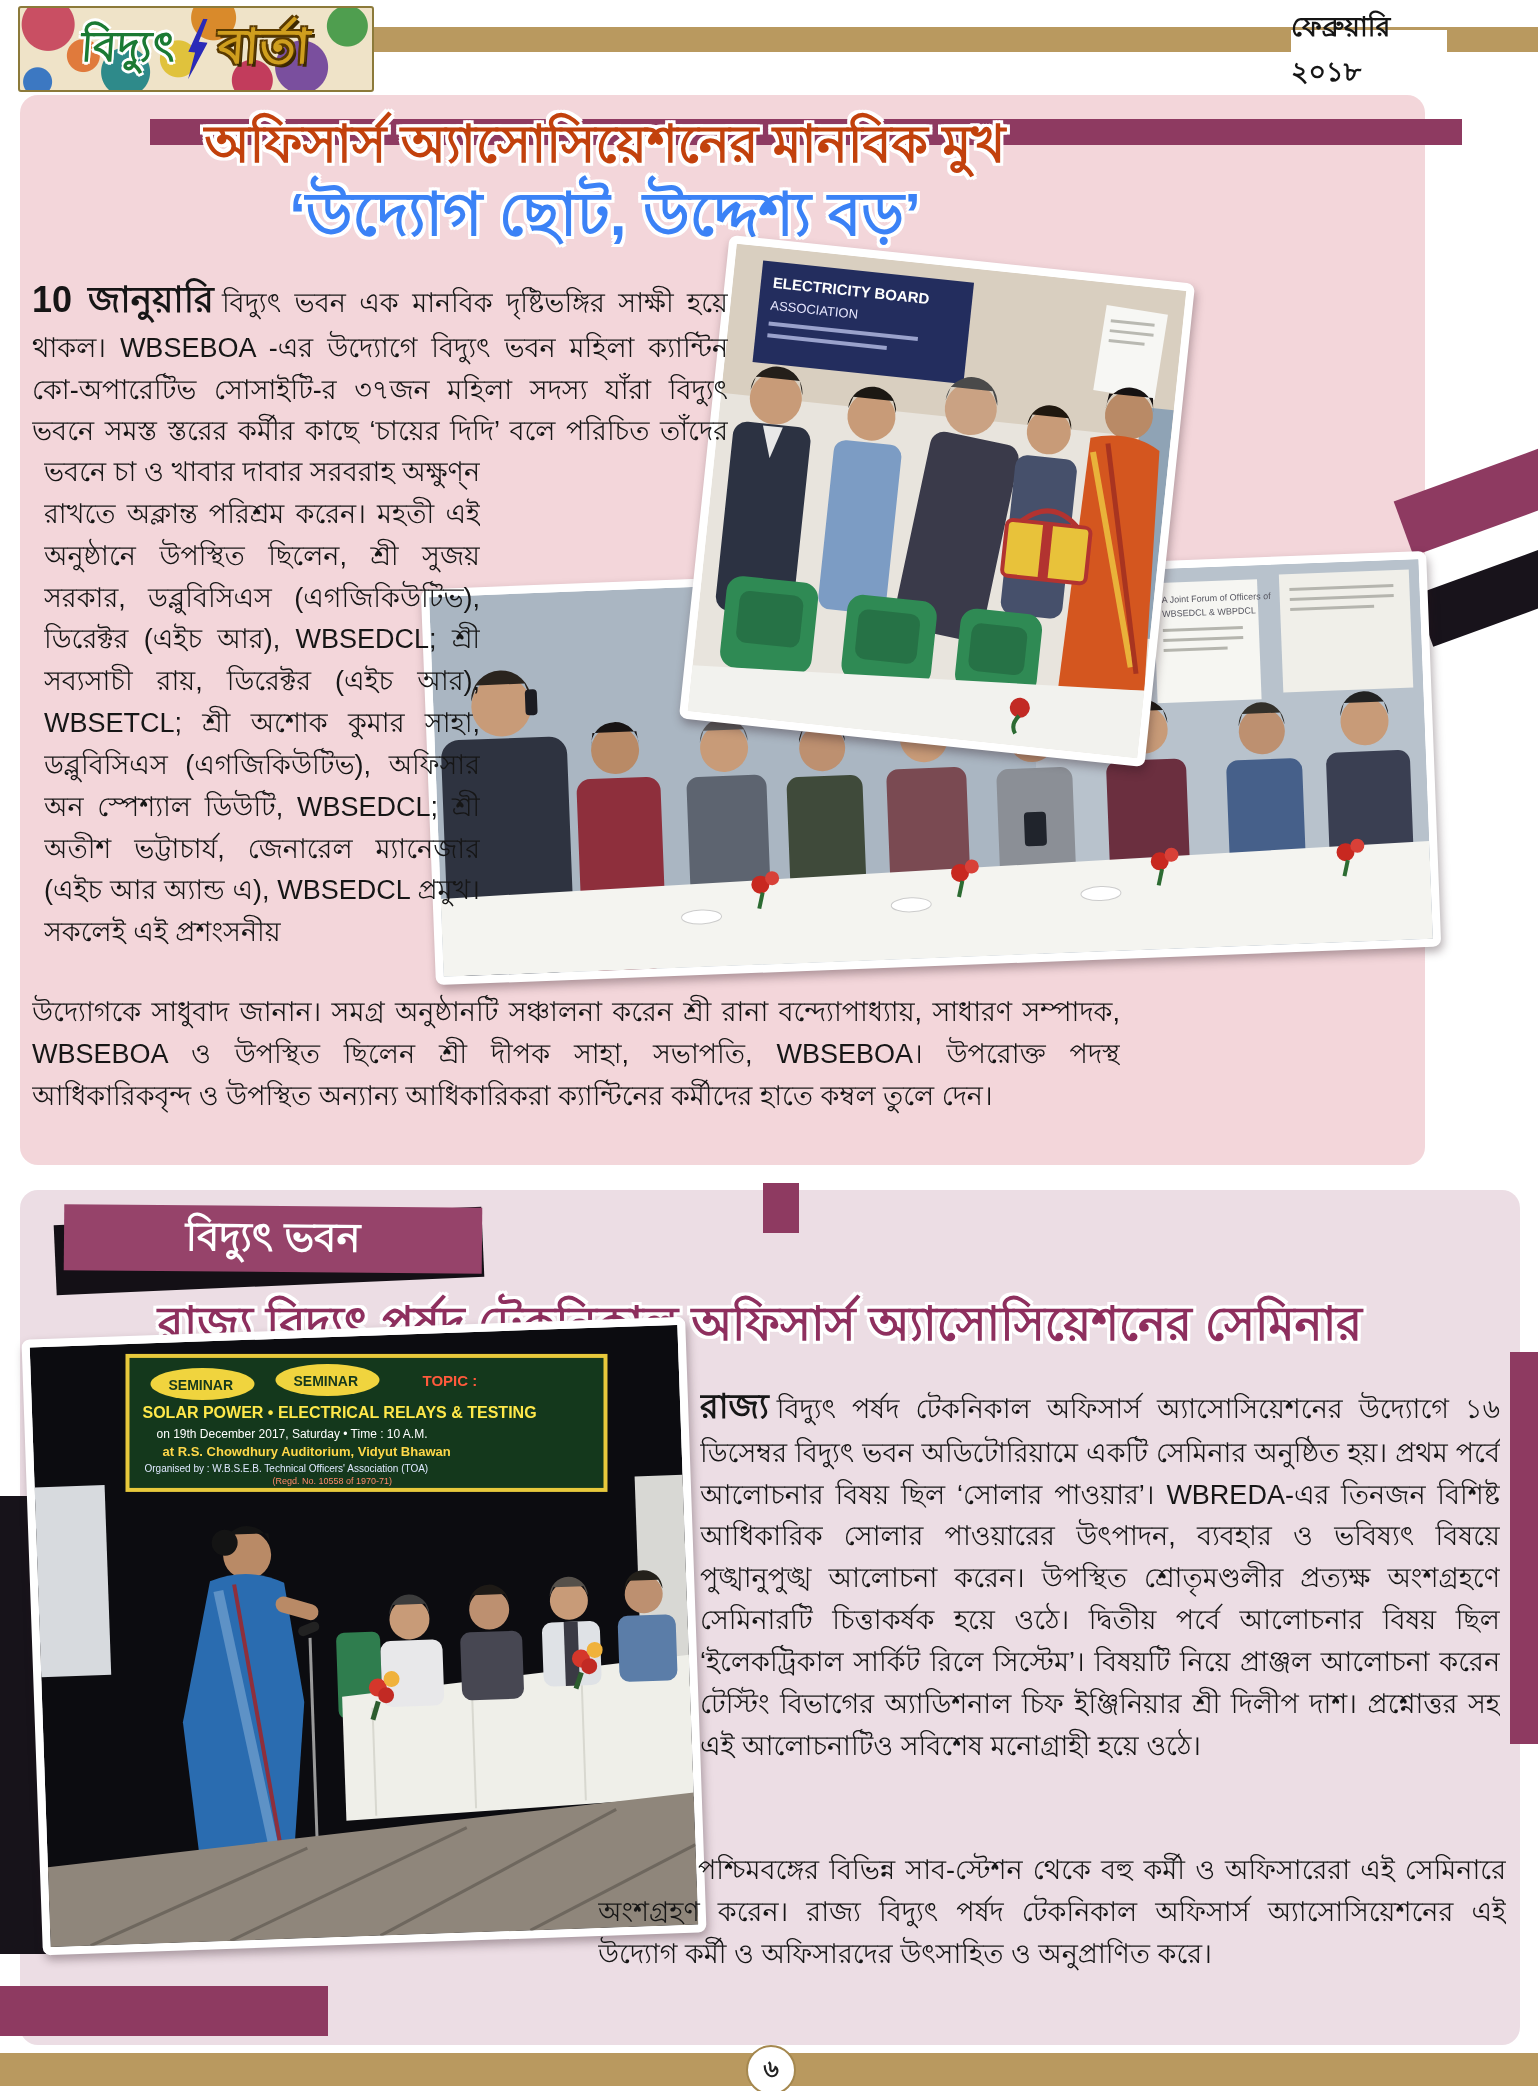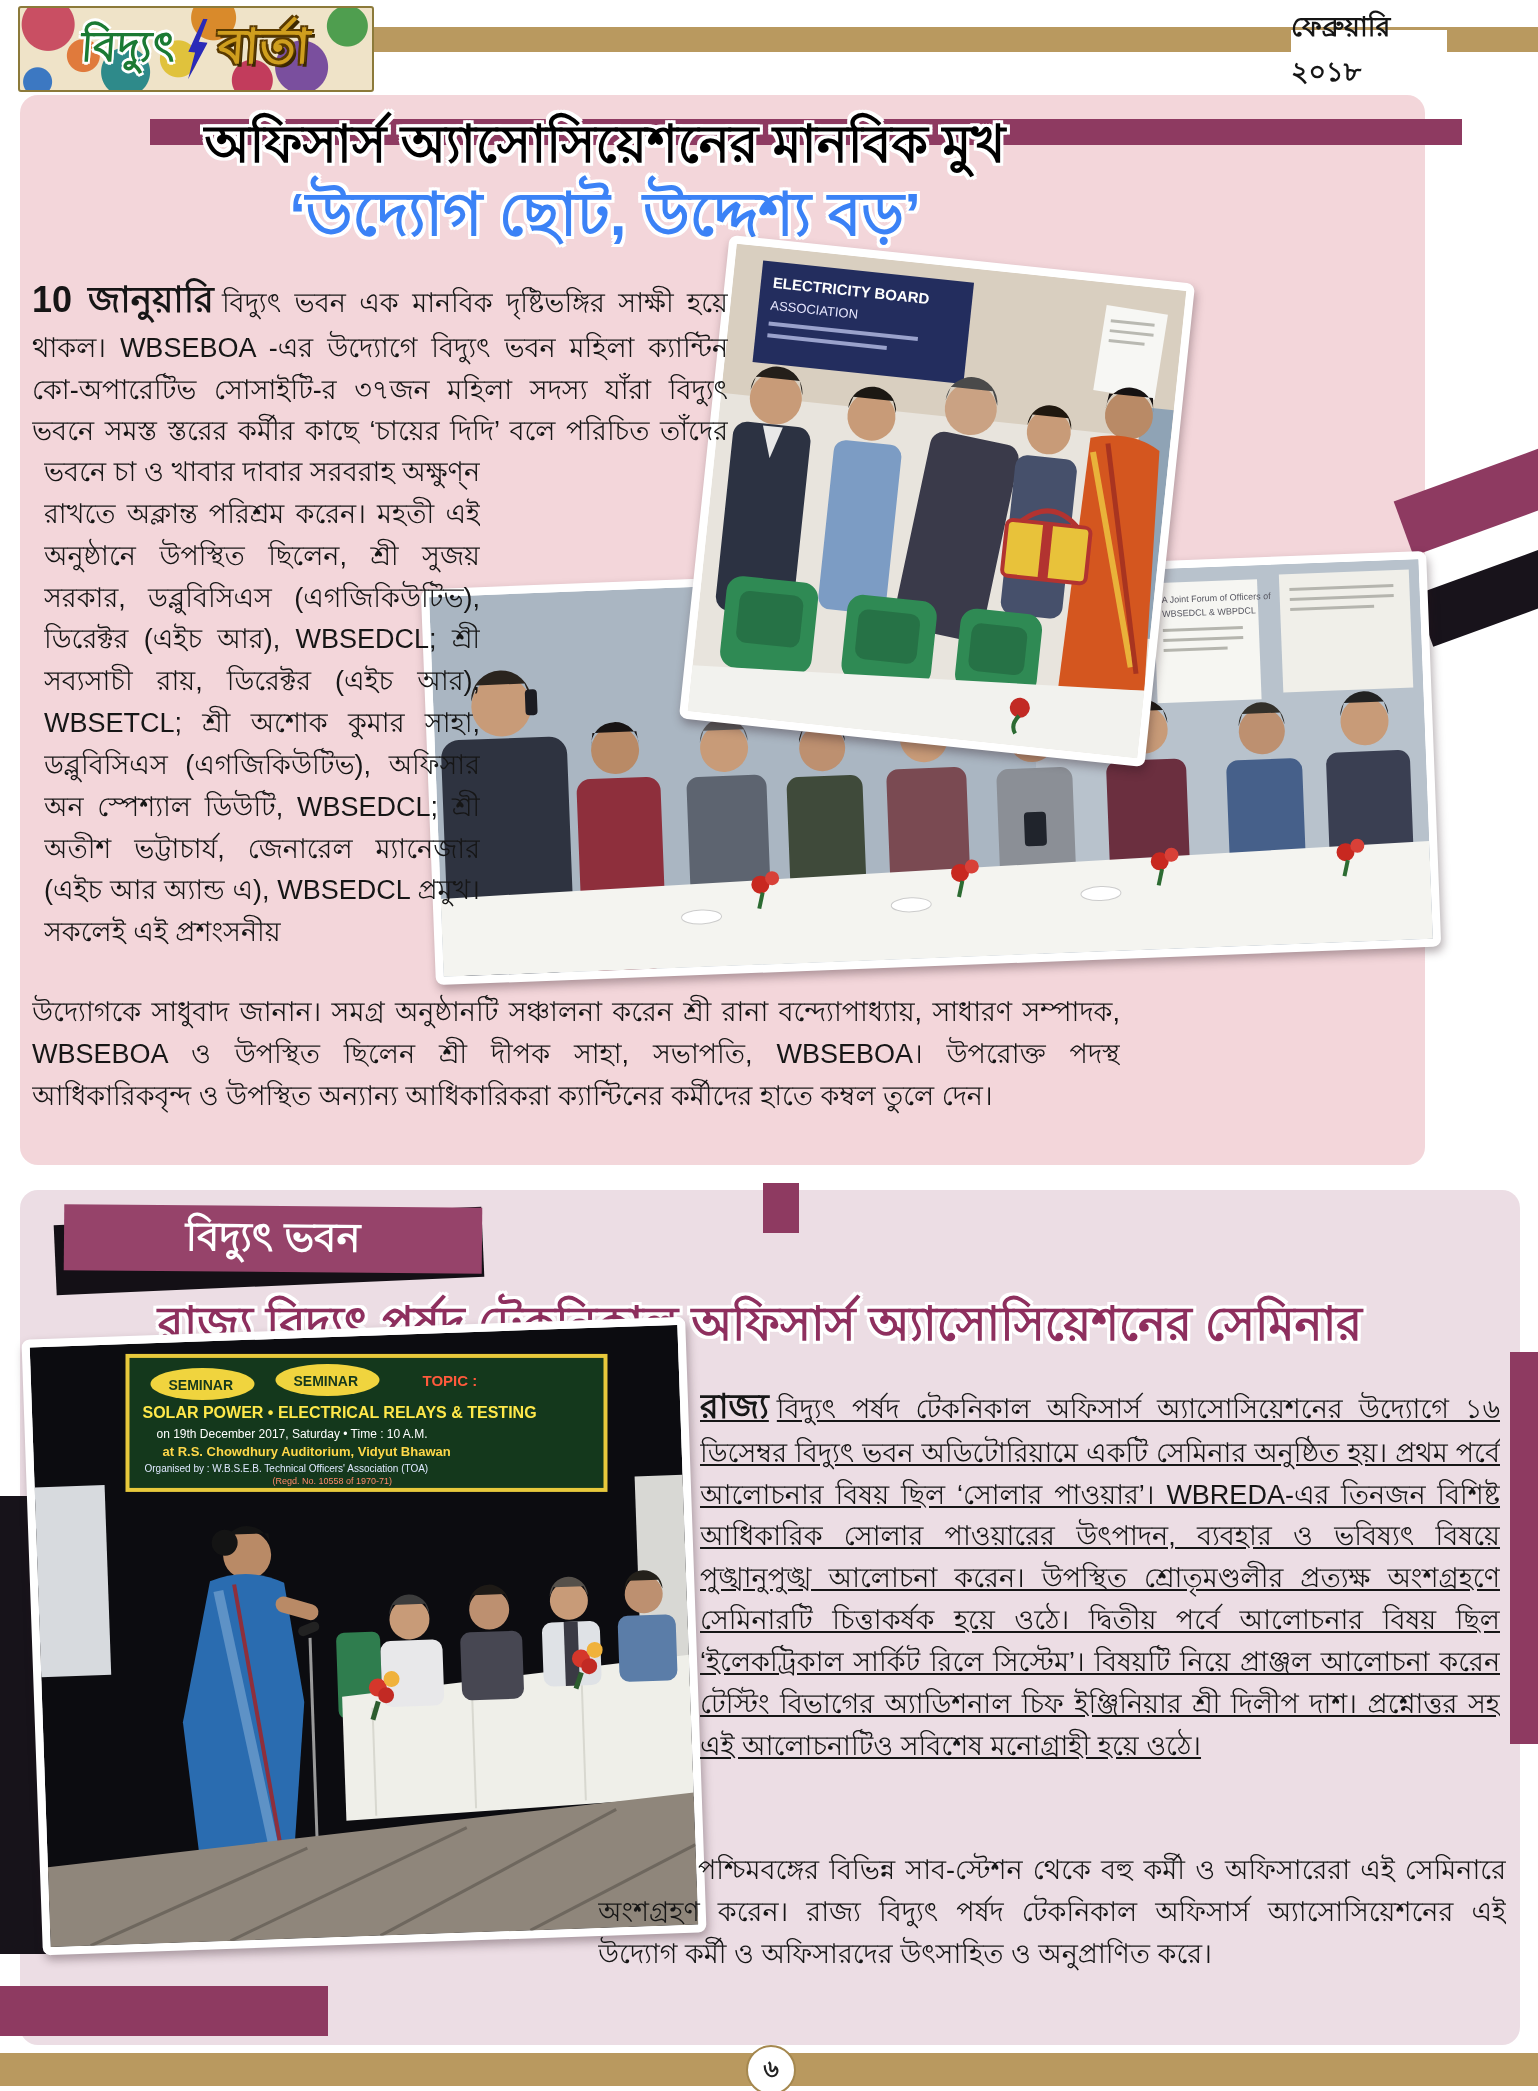--- a/index.html
+++ b/index.html
@@ -53,21 +53,21 @@
   .bar-top-maroon{left:150px;top:119px;width:1312px;height:26px;background:#8e3a61;z-index:1;}
   .ribbon1{left:1398px;top:468px;width:185px;height:58px;background:#8e3a61;transform:rotate(-20deg);z-index:1;}
   .ribbon2{left:1418px;top:560px;width:195px;height:55px;background:#18131b;transform:rotate(-20deg);z-index:1;}
   .tab-maroon{left:763px;top:1183px;width:36px;height:50px;background:#8e3a61;z-index:1;}
   .rbar2{left:1510px;top:1352px;width:28px;height:392px;background:#8e3a61;z-index:3;}
   .lblack2{left:0px;top:1496px;width:46px;height:458px;background:#17131a;z-index:1;}
   .bbar-maroon{left:0px;top:1986px;width:328px;height:50px;background:#8e3a61;z-index:3;}
   
   .a1-titles{left:30px;top:112px;width:1150px;text-align:center;z-index:2;}
   .a1-t1{
-    font-size:52px;font-weight:bold;color:#000000;line-height:1.25;
+    font-size:52px;font-weight:bold;color:#c2410c;line-height:1.25;
     text-shadow:-3px -3px 0 #fff,3px -3px 0 #fff,-3px 3px 0 #fff,3px 3px 0 #fff,0 -3px 0 #fff,0 3px 0 #fff,-3px 0 0 #fff,3px 0 0 #fff;
   }
   .a1-t2{
     font-size:60px;font-weight:bold;color:#3b82f6;line-height:1.2;margin-top:2px;
     text-shadow:-3px -3px 0 #fff,3px -3px 0 #fff,-3px 3px 0 #fff,3px 3px 0 #fff,0 -3px 0 #fff,0 3px 0 #fff,-3px 0 0 #fff,3px 0 0 #fff;
   }
   .bodytxt{color:#161616;font-size:27px;line-height:1.55;text-align:justify;z-index:4;}
   .lead{font-size:36px;font-weight:bold;margin-right:8px;}
   .paraA{left:32px;top:272px;width:696px;height:180px;overflow:hidden;}
   .paraB{left:44px;top:452px;width:436px;height:540px;overflow:hidden;}
@@ -77,21 +77,21 @@
   .badge{
     left:64px;top:1206px;width:418px;height:66px;background:#96436a;z-index:3;
     display:flex;align-items:center;justify-content:center;transform:rotate(0.5deg);
     font-size:40px;color:#ffffff;font-weight:bold;
   }
   .a2-title{
     left:40px;top:1288px;width:1440px;text-align:center;z-index:2;
     font-size:47px;font-weight:bold;color:#8e2f5e;
     text-shadow:-3px -3px 0 #fff,3px -3px 0 #fff,-3px 3px 0 #fff,3px 3px 0 #fff,0 -3px 0 #fff,0 3px 0 #fff,-3px 0 0 #fff,3px 0 0 #fff;
   }
-  .a2paraA{left:700px;top:1380px;width:800px;height:442px;overflow:hidden;text-decoration:underline;}
+  .a2paraA{left:700px;top:1380px;width:800px;height:442px;overflow:hidden;}
   .a2paraB{left:598px;top:1822px;width:908px;height:208px;overflow:hidden;text-indent:100px;margin-top:28px;}
   .lead2{font-size:34px;font-weight:bold;margin-right:8px;}
   
   .photo{background:#ffffff;padding:8px;border-radius:8px;box-shadow:2px 5px 10px rgba(40,20,30,.35);}
   .photo svg{display:block;}
   .photo1{left:703px;top:258px;transform:rotate(6deg);z-index:3;}
   .photo2{left:428px;top:570px;transform:rotate(-2.2deg);z-index:2;}
   .photo3{left:32px;top:1328px;transform:rotate(-2deg);z-index:2;}
   svg text{font-family:"Liberation Sans",sans-serif;}
   

